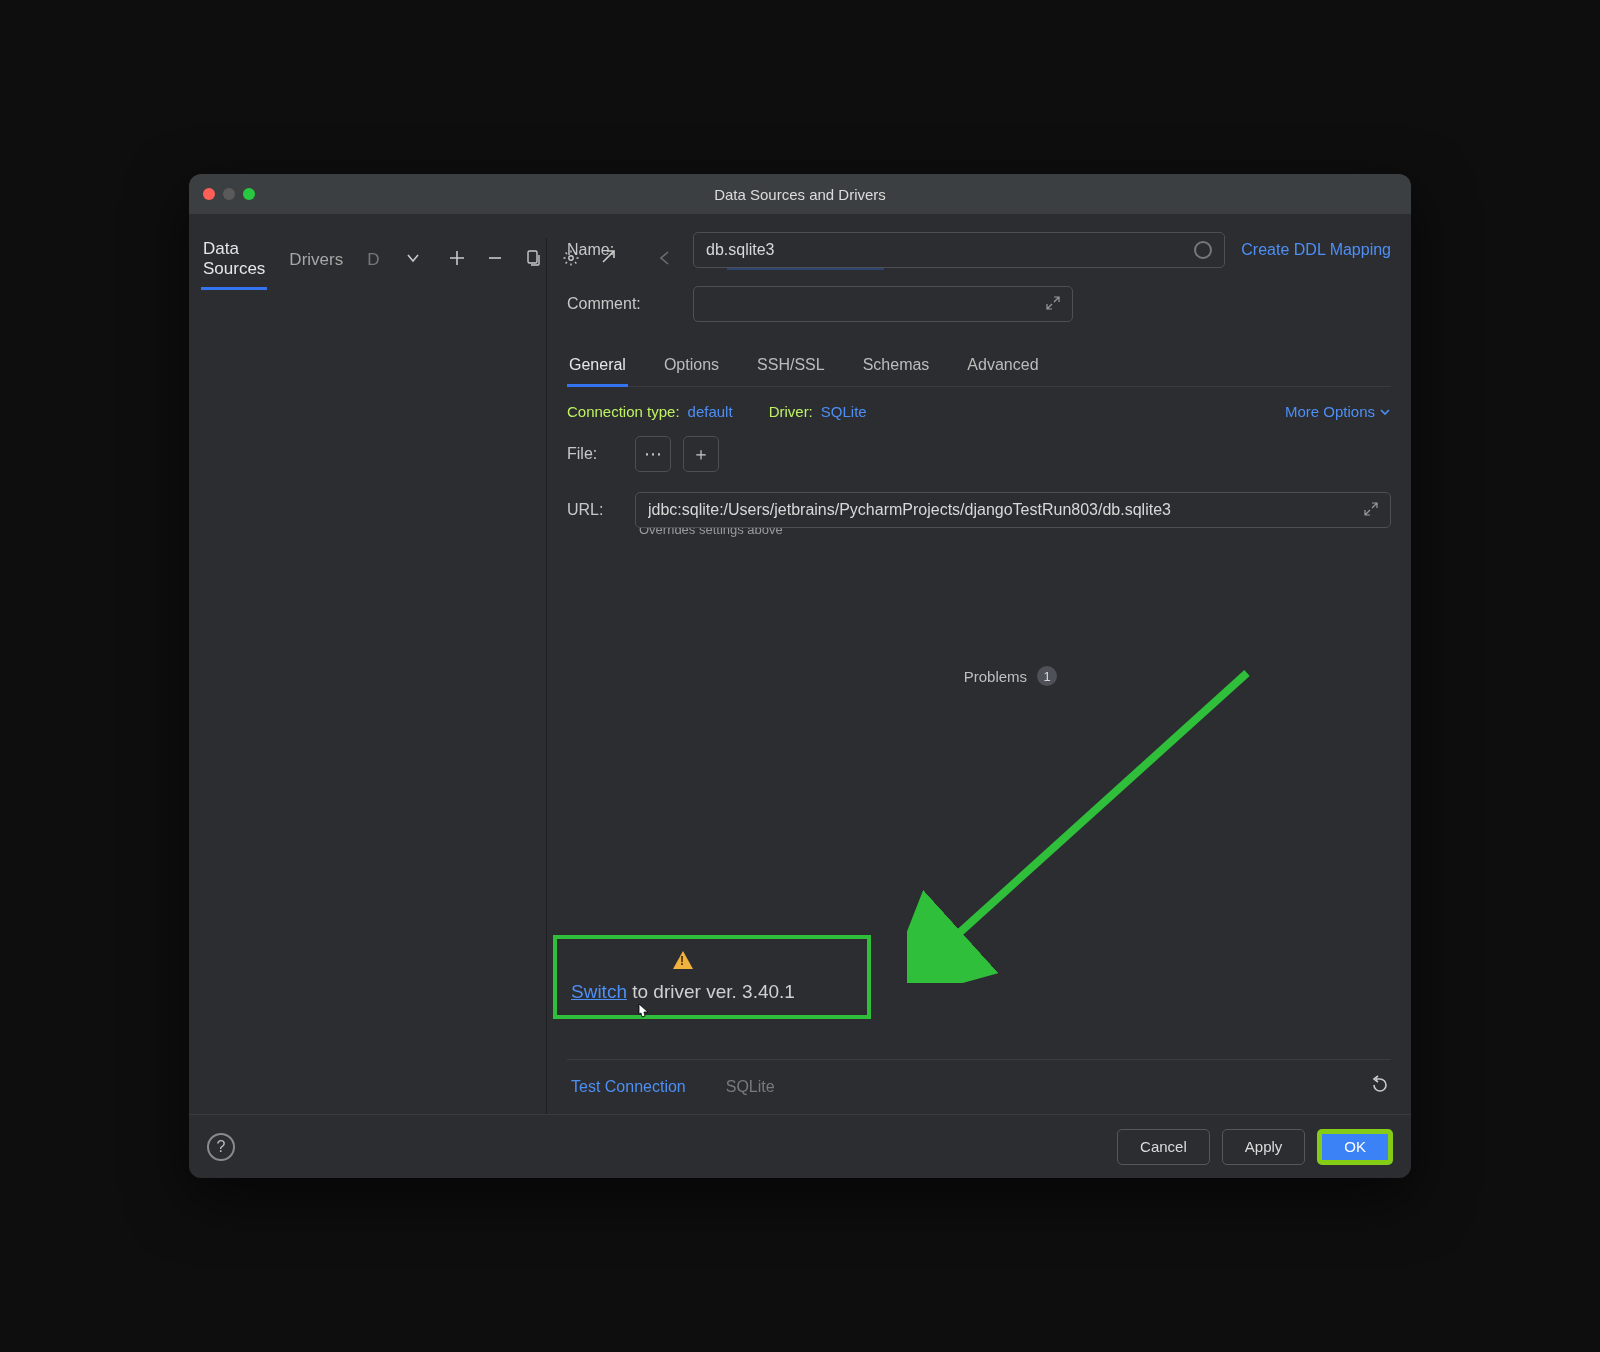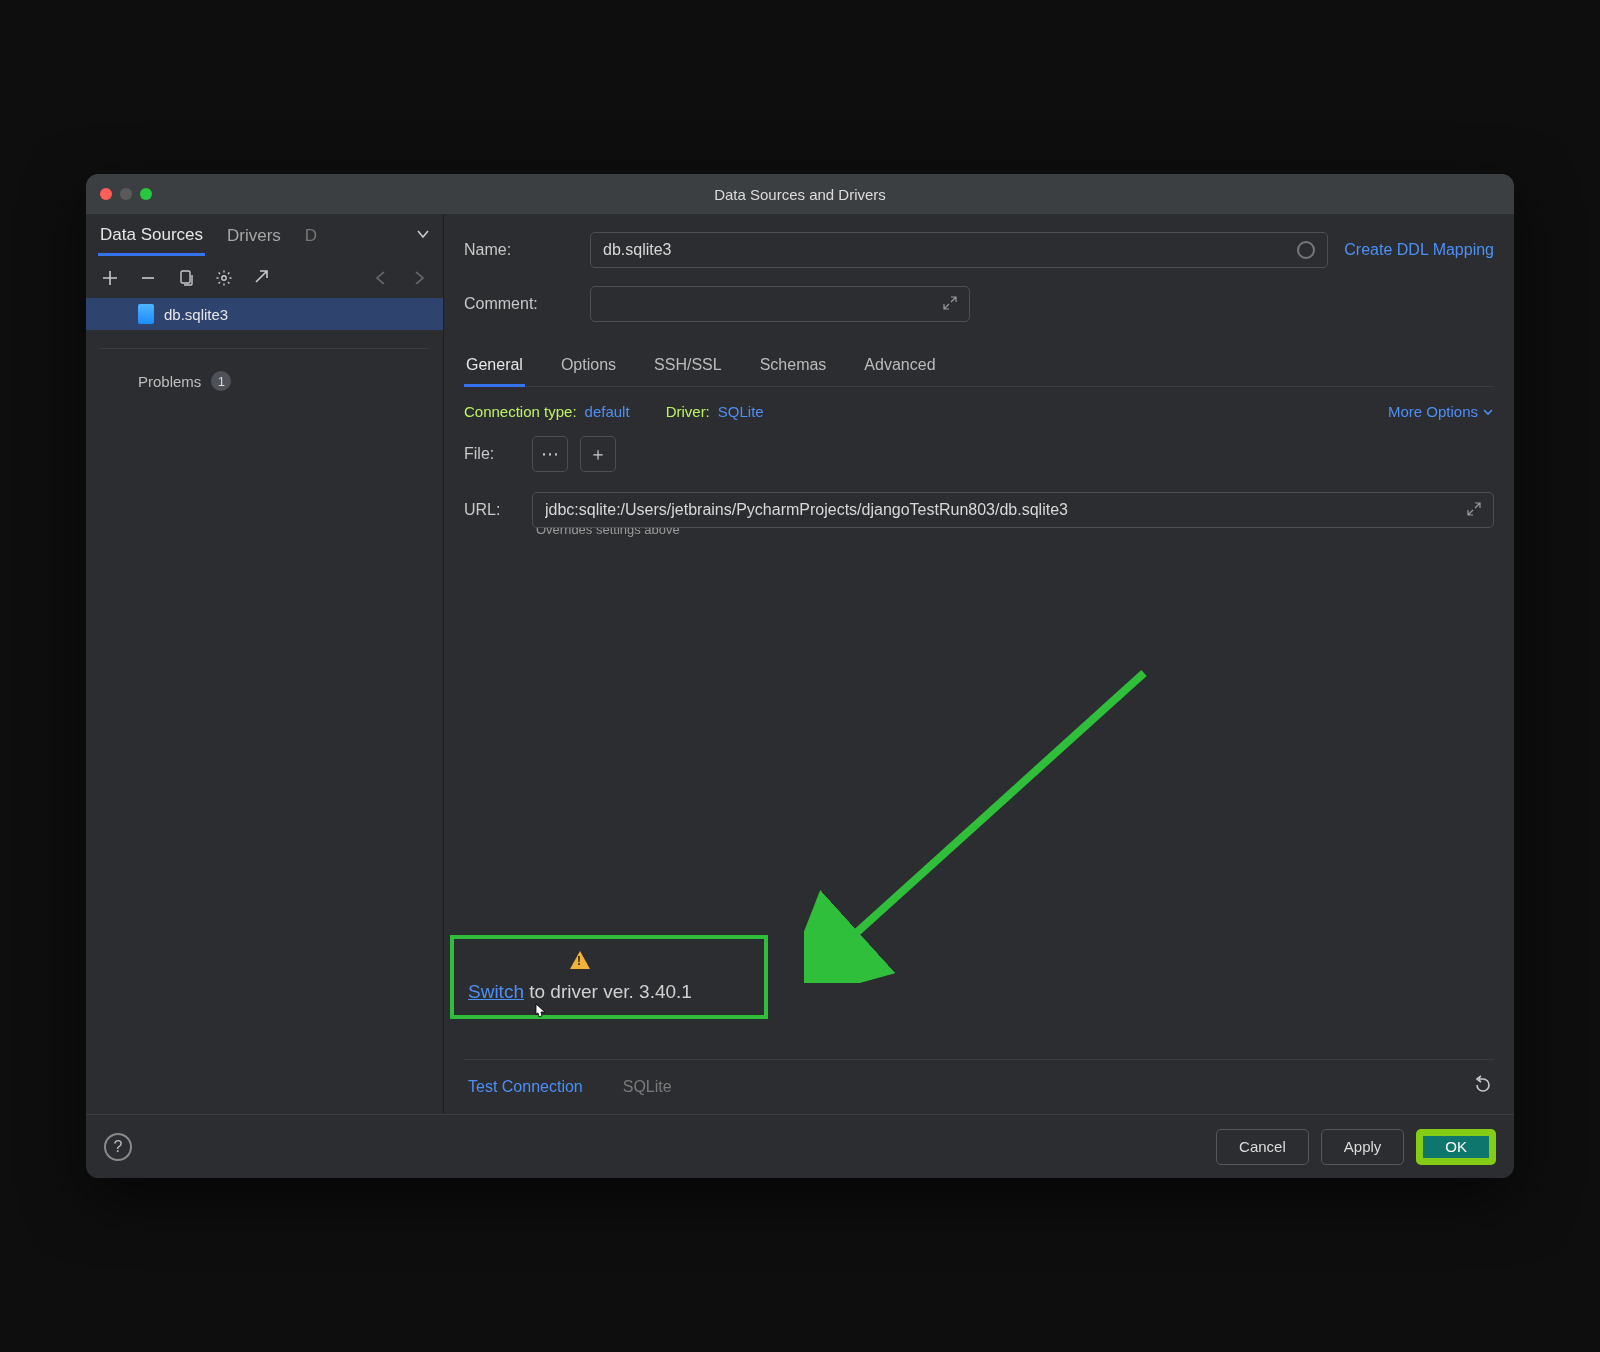--- a/index.html
+++ b/index.html
@@ -8,21 +8,21 @@
     font-family: -apple-system, BlinkMacSystemFont, "Segoe UI", Arial, sans-serif;
     color: #bfbfbf;
     width: 1600px;
     height: 1352px;
     overflow: hidden;
     display: flex;
     align-items: center;
     justify-content: center;
   }
   .dialog {
-    width: 1428px;
+    width: 1222px;
     height: 1004px;
     background: #2b2d30;
     border-radius: 12px;
     box-shadow: 0 20px 60px rgba(0,0,0,0.6);
     display: flex;
     flex-direction: column;
     overflow: hidden;
     position: relative;
   }
   
@@ -40,22 +40,23 @@
   .tc-red { background: #ff5f57; }
   .tc-yel { background: #5a5a5a; }
   .tc-grn { background: #28c940; }
   .title { position: absolute; left: 0; right: 0; text-align: center; font-size: 15px; color: #dcdcdc; }
   
   .body { flex: 1; display: flex; min-height: 0; }
   .sidebar {
     width: 358px;
     border-right: 1px solid #1e1f22;
     display: flex;
-    flex-direction: column;
+    flex-direction: row;
     background: #2b2d30;
+    margin-top: 24px;
   }
   .tabs-row {
     display: flex;
     align-items: center;
     height: 44px;
     padding: 0 8px 0 12px;
     gap: 20px;
     font-size: 17px;
     color: #9e9e9e;
   }
@@ -166,21 +167,21 @@
   .help-btn {
     width:28px;height:28px;border:2px solid #8a8a8a;border-radius:50%;
     display:flex;align-items:center;justify-content:center;color:#bcbcbc;font-size:16px;cursor:pointer;
   }
   .buttons .sp{flex:1;}
   .btn {
     height:36px; padding:0 22px; border-radius:5px; font-size:15px; cursor:pointer;
     display:flex;align-items:center;justify-content:center;
   }
   .btn.secondary { background:#2b2d30; border:1px solid #55585e; color:#dcdcdc; }
-  .btn.primary { background:#0f766e; color:#fff; border:7px solid #84cc16; }
+  .btn.primary { background:#3b82f6; color:#fff; border:5px solid #84cc16; }
 </style>
 </head>
 <body>
 
 <div class="dialog">
   <div class="titlebar">
     <div class="traffic">
       <div class="tc-red"></div>
       <div class="tc-yel"></div>
       <div class="tc-grn"></div>

